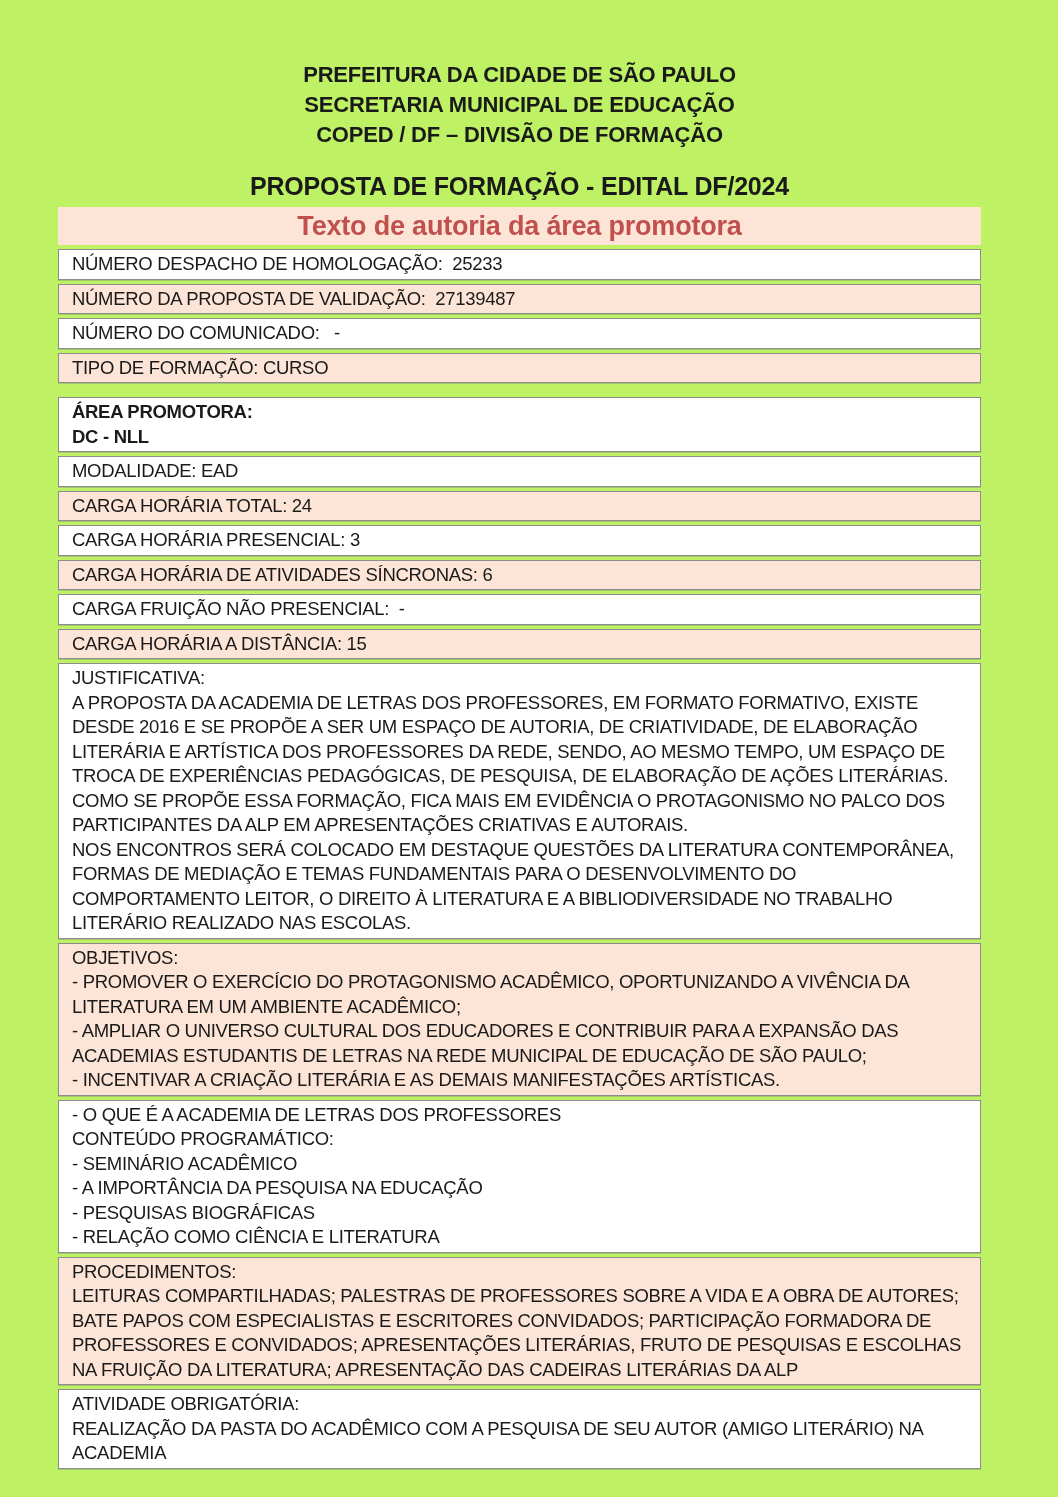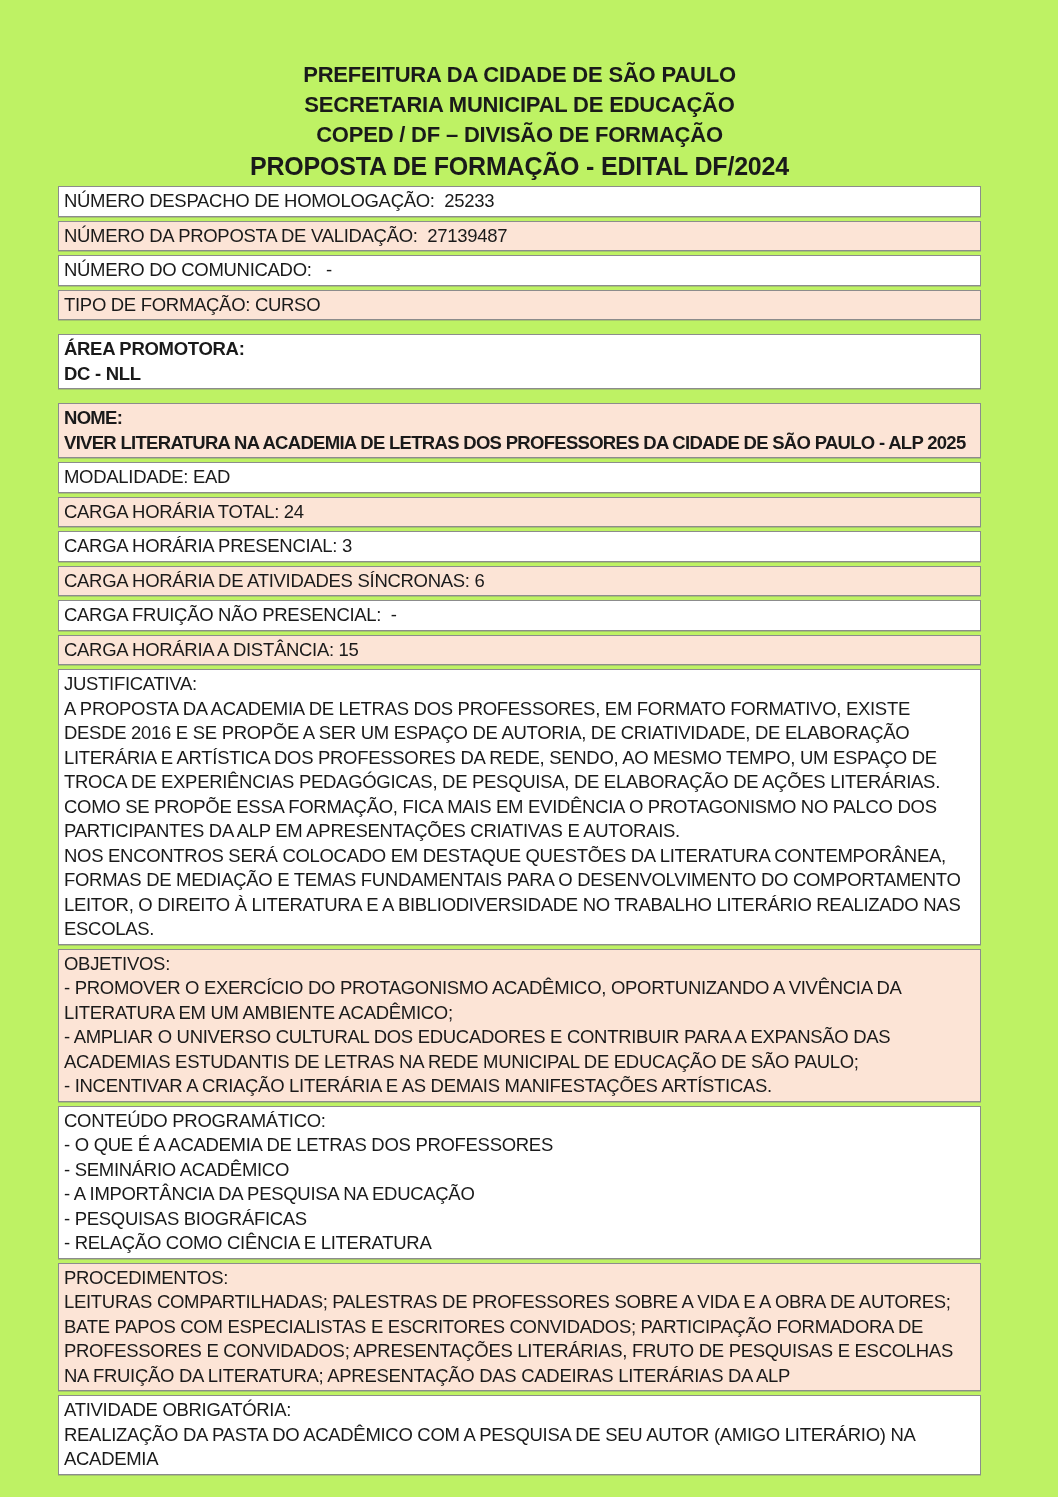--- a/index.html
+++ b/index.html
@@ -8,40 +8,40 @@
     background:#ffffff;
     font-family:"Liberation Sans", sans-serif;
     color:#1a1a1a;
     -webkit-font-smoothing:antialiased;
   }
   .page{position:relative;width:1058px;height:1497px;overflow:hidden;background:#bef264;}
   .content{width:923px;margin-left:58px;}
   
   .header{padding-top:60px;text-align:center;}
   .hline{font-weight:bold;font-size:22px;line-height:30px;letter-spacing:-0.2px;}
-  .hline.big{font-size:25px;line-height:32px;}
+  .hline.big{font-size:25px;line-height:32px;margin-top:20px;}
   
   .banner{
     margin-top:5px;
     background:#FCE4D6;
     text-align:center;
     padding:3px 0 3px 0;
   }
   .banner .btext{
     color:#C0504D;
     font-weight:bold;
     font-size:27px;
     line-height:32px;
     letter-spacing:-0.2px;
   }
   
   .row{
     border:1px solid #8c8c8c;
     margin-top:4px;
-    padding:2px 5px;
+    padding:2px 13px;
     background:#ffffff;
     box-shadow:0 1px 0 rgba(120,120,120,0.35);
   }
   .row.peach{background:#FCE4D6;}
   .row.bold{font-weight:bold;margin-top:14px;}
   .line{
     font-size:18.5px;
     line-height:24.5px;
     letter-spacing:-0.3px;
     white-space:pre-wrap;
@@ -55,20 +55,23 @@
 <div class="page" data-name="document-page">
   <div class="content" data-name="document-content">
 
     <div class="header" data-name="document-header">
       <div class="hline" data-name="header-line-prefeitura">PREFEITURA DA CIDADE DE SÃO PAULO</div>
       <div class="hline" data-name="header-line-secretaria">SECRETARIA MUNICIPAL DE EDUCAÇÃO</div>
       <div class="hline" data-name="header-line-coped">COPED / DF – DIVISÃO DE FORMAÇÃO</div>
       <div class="hline big" data-name="header-line-proposta">PROPOSTA DE FORMAÇÃO - EDITAL DF/2024</div>
     </div>
 
+    <div class="banner" data-name="banner-texto-autoria">
+      <div class="btext" data-name="banner-title">Texto de autoria da área promotora</div>
+    </div>
 
     <div class="row white" data-name="row-numero-despacho-homologacao">
       <div class="line" data-name="field-numero-despacho">NÚMERO DESPACHO DE HOMOLOGAÇÃO:  25233</div>
     </div>
 
     <div class="row peach" data-name="row-numero-proposta-validacao">
       <div class="line" data-name="field-numero-proposta">NÚMERO DA PROPOSTA DE VALIDAÇÃO:  27139487</div>
     </div>
 
     <div class="row white" data-name="row-numero-comunicado">
@@ -77,24 +80,20 @@
 
     <div class="row peach" data-name="row-tipo-formacao">
       <div class="line" data-name="field-tipo-formacao">TIPO DE FORMAÇÃO: CURSO</div>
     </div>
 
     <div class="row white bold" data-name="row-area-promotora">
       <div class="line" data-name="field-area-promotora-label">ÁREA PROMOTORA:</div>
       <div class="line" data-name="field-area-promotora-value">DC - NLL</div>
     </div>
 
-    <div class="row peach bold" data-name="row-nome">
-      <div class="line" data-name="field-nome-label">NOME:</div>
-      <div class="line" data-name="field-nome-value">VIVER LITERATURA NA ACADEMIA DE LETRAS DOS PROFESSORES DA CIDADE DE SÃO PAULO - ALP 2025</div>
-    </div>
 
     <div class="row white" data-name="row-modalidade">
       <div class="line" data-name="field-modalidade">MODALIDADE: EAD</div>
     </div>
 
     <div class="row peach" data-name="row-carga-horaria-total">
       <div class="line" data-name="field-carga-horaria-total">CARGA HORÁRIA TOTAL: 24</div>
     </div>
 
     <div class="row white" data-name="row-carga-horaria-presencial">
@@ -120,22 +119,22 @@
     </div>
 
     <div class="row peach" data-name="row-objetivos">
       <div class="line" data-name="objetivos-label">OBJETIVOS:</div>
       <div class="line" data-name="objetivos-item-1">- PROMOVER O EXERCÍCIO DO PROTAGONISMO ACADÊMICO, OPORTUNIZANDO A VIVÊNCIA DA LITERATURA EM UM AMBIENTE ACADÊMICO;</div>
       <div class="line" data-name="objetivos-item-2">- AMPLIAR O UNIVERSO CULTURAL DOS EDUCADORES E CONTRIBUIR PARA A EXPANSÃO DAS ACADEMIAS ESTUDANTIS DE LETRAS NA REDE MUNICIPAL DE EDUCAÇÃO DE SÃO PAULO;</div>
       <div class="line" data-name="objetivos-item-4">- INCENTIVAR A CRIAÇÃO LITERÁRIA E AS DEMAIS MANIFESTAÇÕES ARTÍSTICAS.</div>
     </div>
 
     <div class="row white" data-name="row-conteudo-programatico">
+      <div class="line" data-name="conteudo-item-1">- O QUE É A ACADEMIA DE LETRAS DOS PROFESSORES</div>
       <div class="line" data-name="conteudo-label">CONTEÚDO PROGRAMÁTICO:</div>
-      <div class="line" data-name="conteudo-item-1">- O QUE É A ACADEMIA DE LETRAS DOS PROFESSORES</div>
       <div class="line" data-name="conteudo-item-2">- SEMINÁRIO ACADÊMICO</div>
       <div class="line" data-name="conteudo-item-3">- A IMPORTÂNCIA DA PESQUISA NA EDUCAÇÃO</div>
       <div class="line" data-name="conteudo-item-4">- PESQUISAS BIOGRÁFICAS</div>
       <div class="line" data-name="conteudo-item-5">- RELAÇÃO COMO CIÊNCIA E LITERATURA</div>
     </div>
 
     <div class="row peach" data-name="row-procedimentos">
       <div class="line" data-name="procedimentos-label">PROCEDIMENTOS:</div>
       <div class="line" data-name="procedimentos-paragraph">LEITURAS COMPARTILHADAS; PALESTRAS DE PROFESSORES SOBRE A VIDA E A OBRA DE AUTORES; BATE PAPOS COM ESPECIALISTAS E ESCRITORES CONVIDADOS; PARTICIPAÇÃO FORMADORA DE PROFESSORES E CONVIDADOS; APRESENTAÇÕES LITERÁRIAS, FRUTO DE PESQUISAS E ESCOLHAS NA FRUIÇÃO DA LITERATURA; APRESENTAÇÃO DAS CADEIRAS LITERÁRIAS DA ALP</div>
     </div>

